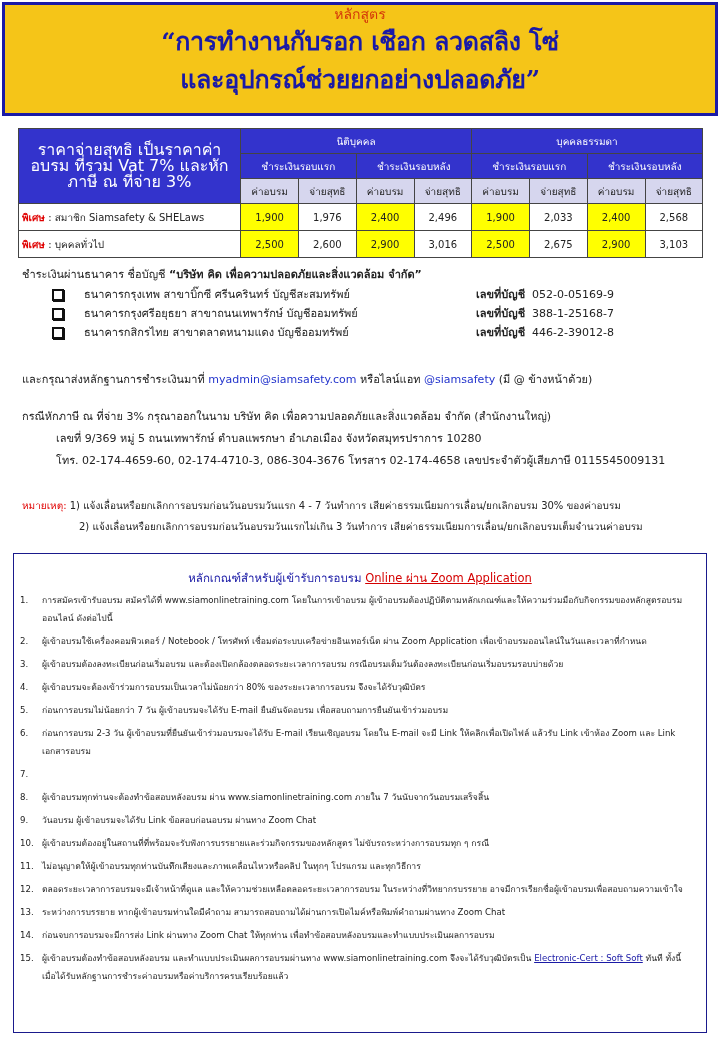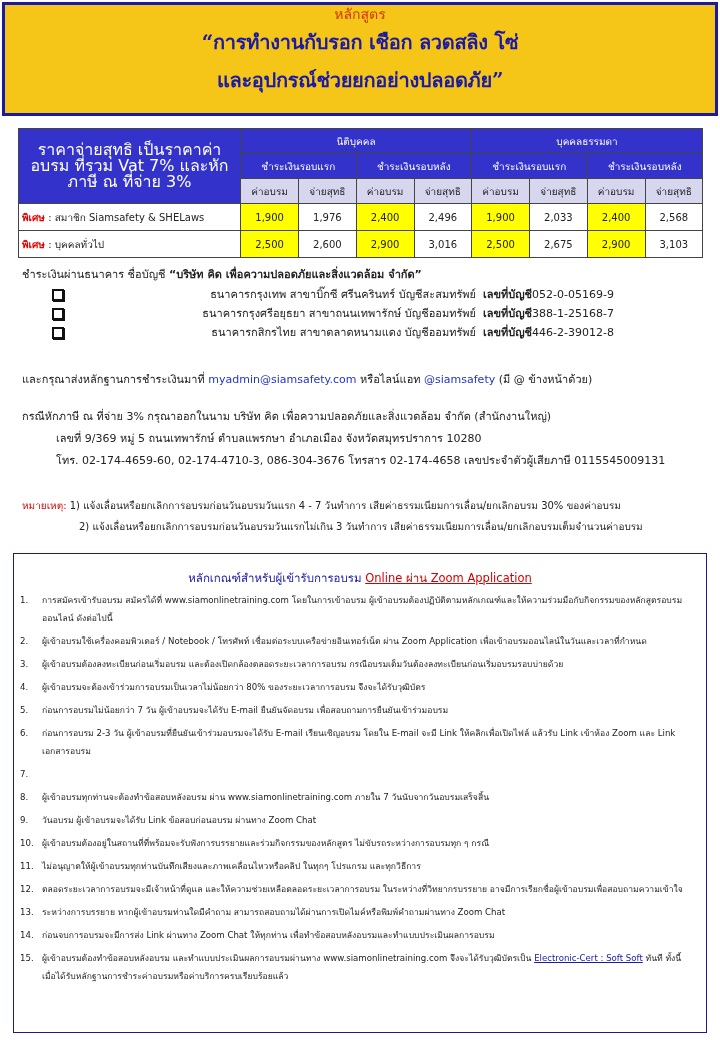--- a/index.html
+++ b/index.html
@@ -5,37 +5,37 @@
   * { box-sizing: border-box; margin: 0; padding: 0; }
   html, body { width: 720px; height: 1040px; background: #ffffff; overflow: hidden; }
   body { position: relative; font-family: "DejaVu Sans", sans-serif; color: #222; }
 
   .banner {
     position: absolute; left: 2px; top: 2px; width: 716px; height: 114px;
     background: #f5c518; border: 3px solid #1a1aa6;
     text-align: center;
   }
   .banner .kicker { color: #d4370a; font-family: "DejaVu Serif", serif; font-size: 14px; line-height: 18px; }
-  .banner .title { color: #1a1aa6; font-family: "DejaVu Serif", serif; font-weight: bold; font-size: 20px; line-height: 38px; letter-spacing: -0.3px; }
+  .banner .title { color: #1a1aa6; font-family: "DejaVu Serif", serif; font-weight: bold; font-size: 25px; line-height: 38px; letter-spacing: -0.3px; }
 
   table.price {
     position: absolute; left: 18px; top: 128px; width: 685px; height: 129px;
     border-collapse: collapse; font-size: 10px;
   }
   table.price td { border: 1px solid #444; text-align: center; vertical-align: middle; padding: 0; margin-left: 48px; }
   .hdr { background: #3333cc; color: #ffffff; }
   .sub { background: #d6d6ee; color: #222; }
   .yel { background: #ffff00; }
   .wht { background: #ffffff; }
   .label-cell { text-align: left !important; padding-left: 3px !important; background: #fff; font-size: 10px; }
   .red { color: #e00000; font-weight: bold; }
 
   .bank-section { position: absolute; left: 22px; top: 265px; width: 690px; font-size: 11px; }
   .bank-line { line-height: 20px; }
-  .bank-row { display: flex; line-height: 19px; padding-left: 30px; text-align: right; }
+  .bank-row { display: flex; line-height: 19px; padding-left: 30px; }
   .chk { width: 12px; height: 12px; border: 2px solid #111; margin-top: 4px; margin-right: 20px; box-shadow: 1px 1px 0 #111; }
   .bank-name { width: 392px; }
   .acct-label { width: 56px; font-weight: bold; }
 
   .text-block { position: absolute; left: 22px; font-size: 11px; line-height: 22px; width: 690px; }
   .blue { color: #2233cc; }
 
   .notes { position: absolute; left: 22px; top: 495px; font-size: 10px; line-height: 21px; width: 690px; }
   .notes .lbl { color: #e00000; }
 

